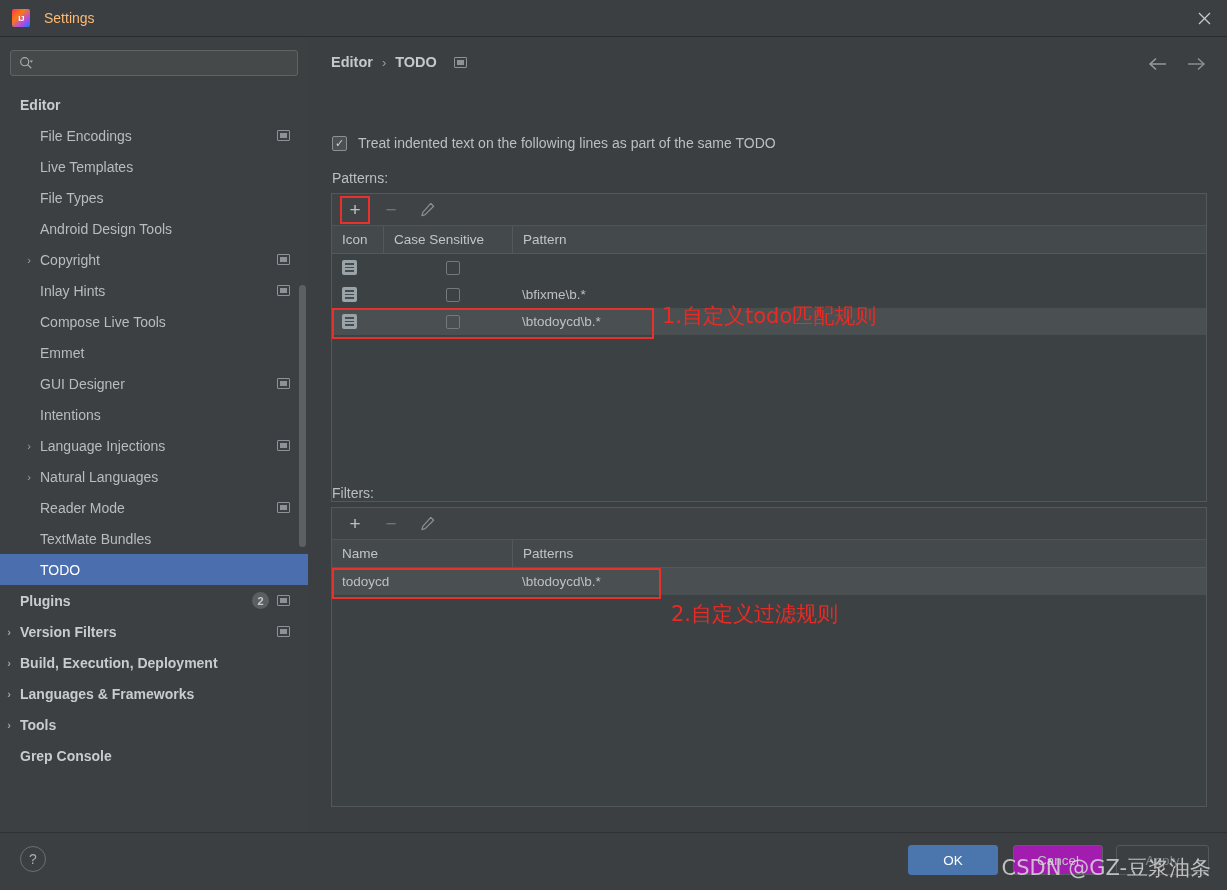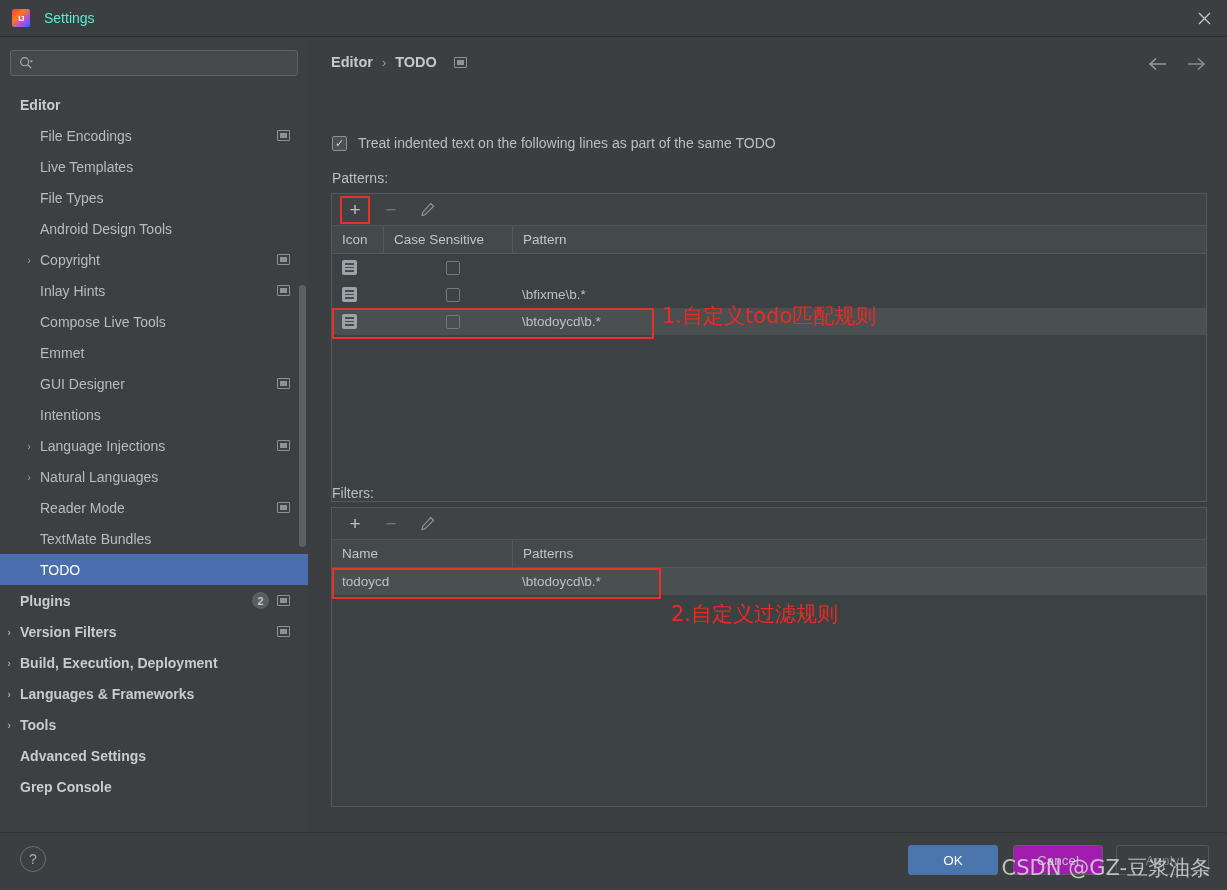--- a/index.html
+++ b/index.html
@@ -30,21 +30,21 @@
     position: relative;
     display: flex; align-items: center; justify-content: center;
   }
   .ij-logo::after {
     content: "IJ";
     font-size: 8px; font-weight: bold; color: #ffffff;
     font-family: "Liberation Sans", sans-serif;
     letter-spacing: -0.5px;
   }
   .title-text {
-    margin-left: 14px; font-size: 14px; color: #5eead4;
+    margin-left: 14px; font-size: 14px; color: #fdba74;
   }
   .win-close {
     position: absolute; right: 0; top: 0; width: 46px; height: 36px;
     display: flex; align-items: center; justify-content: center;
     color: #c8c8c8; font-size: 17px; cursor: default;
   }
 
   
   .sidebar {
     position: absolute; left: 0; top: 37px; width: 308px; height: 795px;
@@ -383,24 +383,20 @@
           <span class="arrow" style="left: 2px;">›</span>
           <span class="lbl" style="margin-left: 20px;">Languages &amp; Frameworks</span>
           <span class="trail"></span>
         </div>
         <div class="tree-item bold">
           <span class="arrow" style="left: 2px;">›</span>
           <span class="lbl" style="margin-left: 20px;">Tools</span>
           <span class="trail"></span>
         </div>
         <div class="tree-item bold">
-          <span class="lbl" style="margin-left: 20px;">Advanced Settings</span>
-          <span class="trail"></span>
-        </div>
-        <div class="tree-item bold">
           <span class="lbl" style="margin-left: 20px;">Grep Console</span>
           <span class="trail"></span>
         </div>
       </div>
 
     <div class="sb-scroll-track">
       <div class="sb-scroll-thumb"></div>
     </div>
   </div>
 

